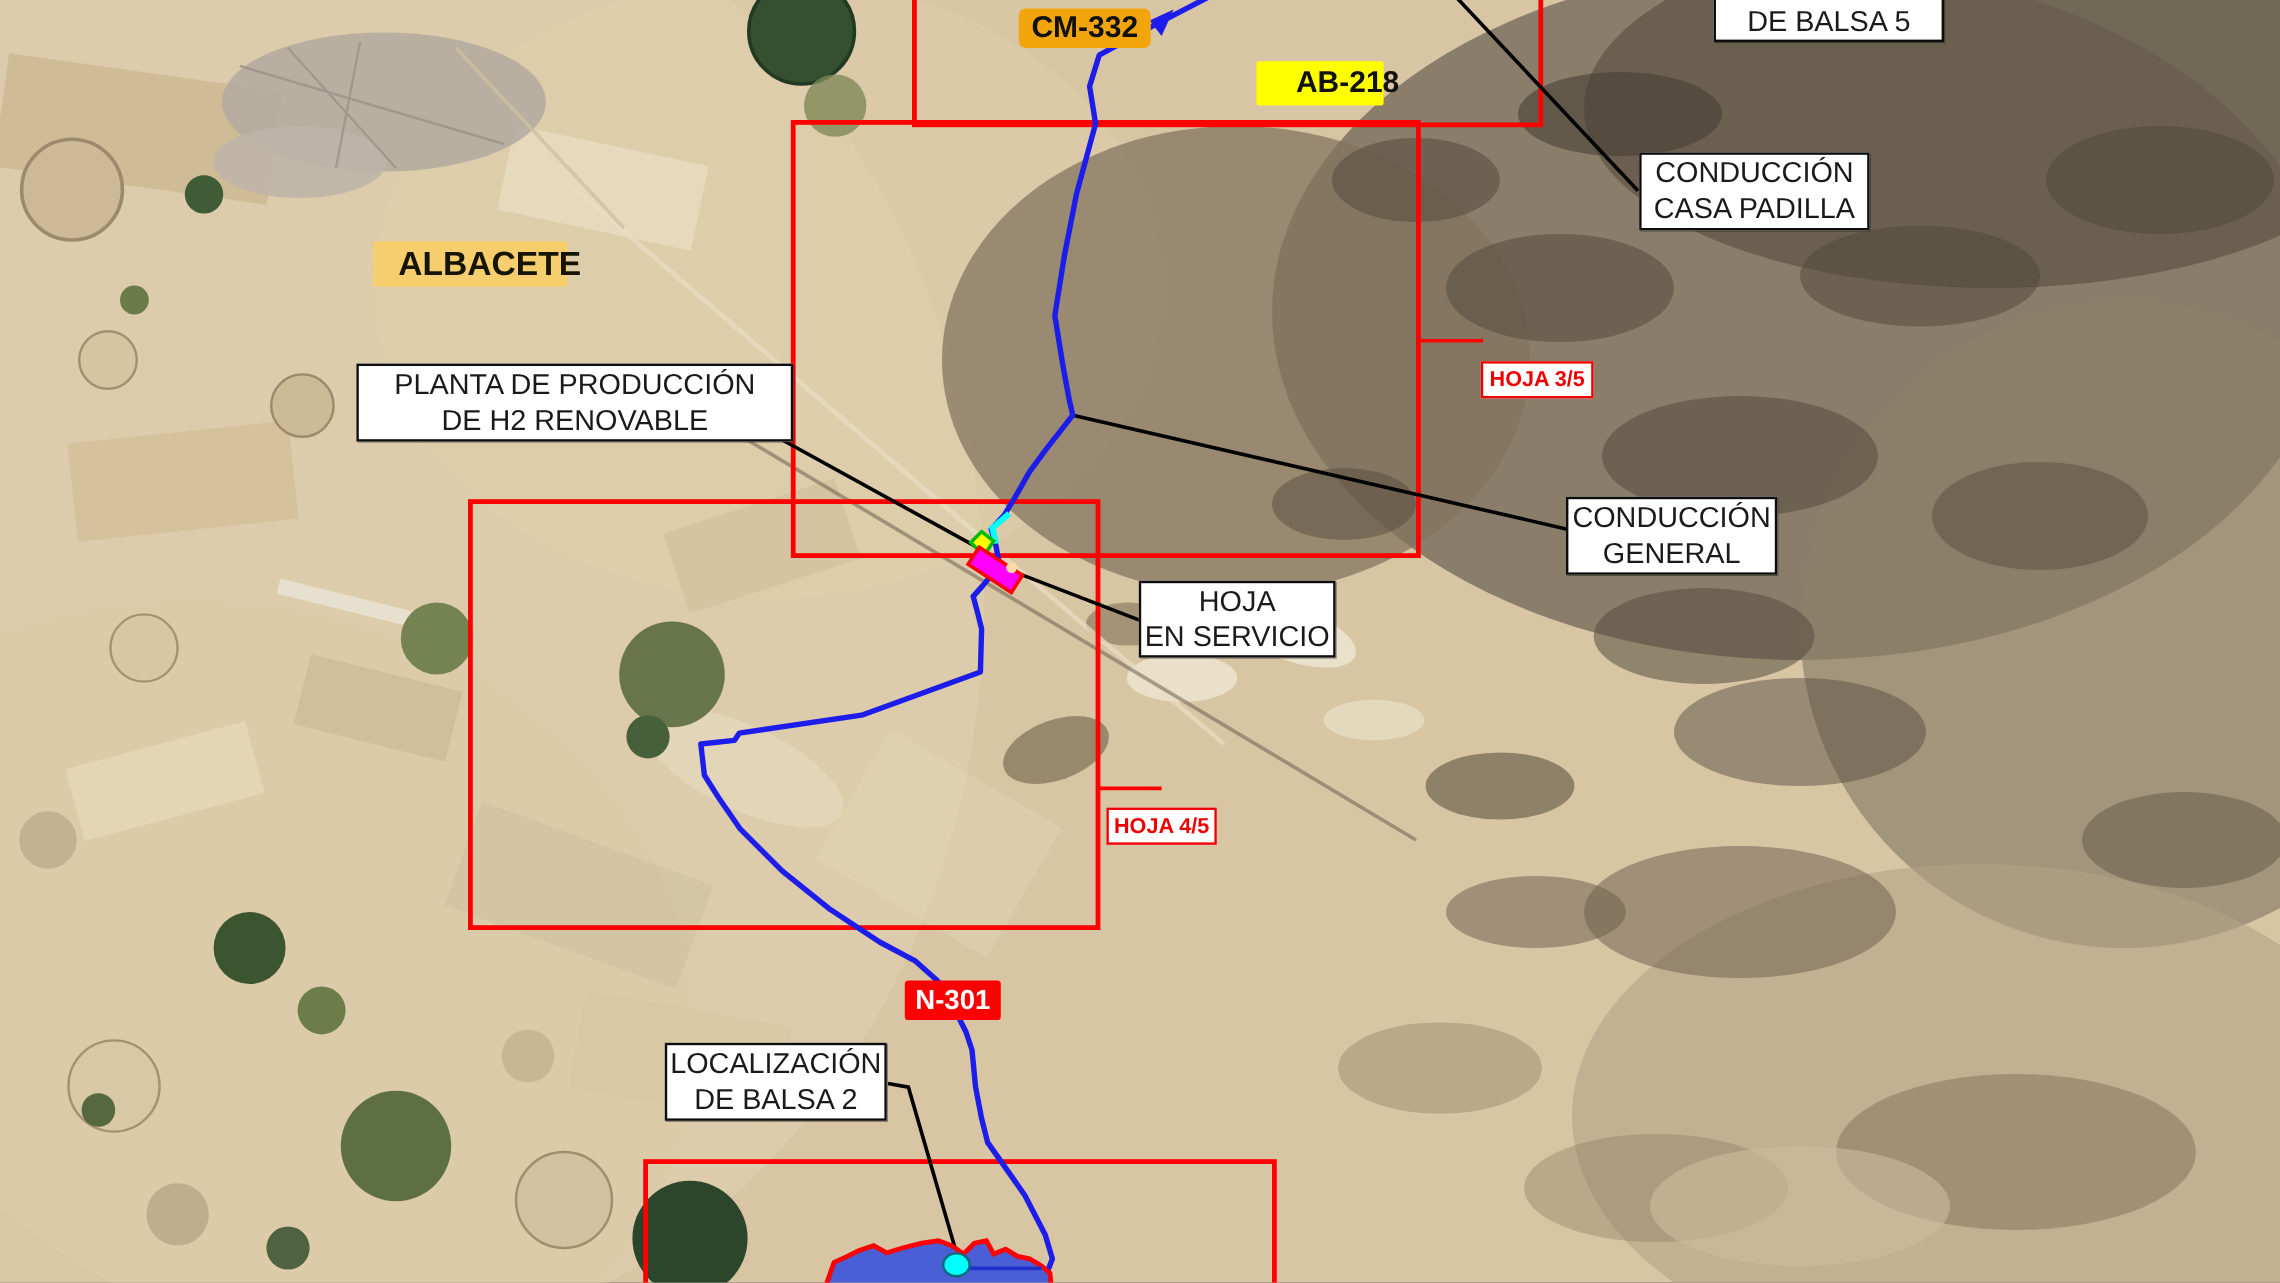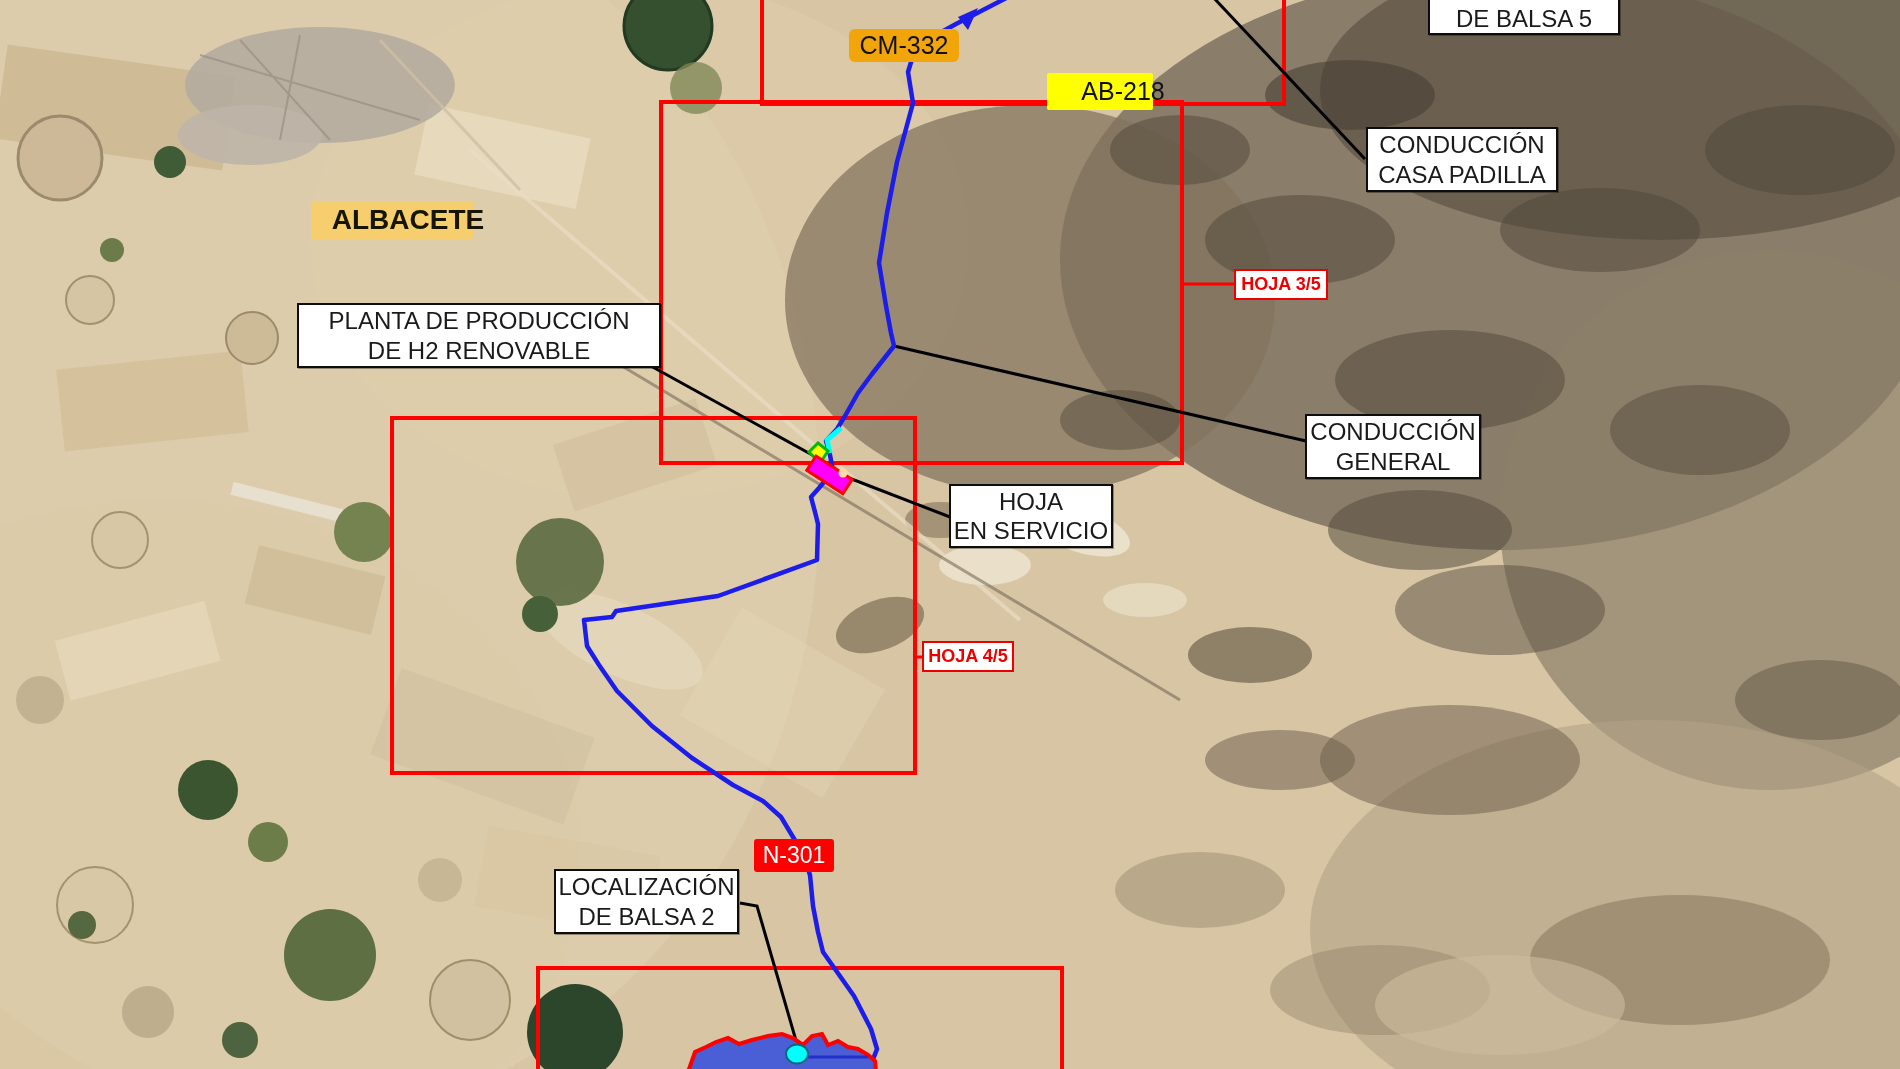--- a/index.html
+++ b/index.html
@@ -7,22 +7,22 @@
     position:relative;width:1900px;height:1069px;overflow:hidden;
     background:#d8c5a4;
     font-family:"Liberation Sans", sans-serif;
   }
   .stage svg{position:absolute;left:0;top:0;display:block;}
   .label{position:absolute;display:flex;flex-direction:column;align-items:center;justify-content:center;
          text-align:center;box-sizing:border-box;white-space:nowrap;}
   .callout{background:#ffffff;border:2px solid #0d0d0d;color:#1a1a1a;
            font-size:24px;line-height:1.22;box-shadow:1px 1px 0 rgba(0,0,0,.35);}
   .sheet-tag{background:#ffffff;border:2px solid #ee0000;color:#ee0000;
-             font-weight:bold;font-size:18px;}
-  .road{font-weight:normal;color:#111;margin-top:22px;}
+             font-weight:bold;font-size:18px;margin-top:32px;}
+  .road{font-weight:bold;color:#111;}
   .road.cm{background:#f2a50a;border-radius:6px;font-size:25px;}
   .road.ab{background:#ffff00;border-radius:2px;font-size:25px;padding-left:46px;}
   .road.n{background:#fe0000;color:#ffffff;border-radius:3px;font-size:23px;}
   .city{background:#f6ce6d;color:#151500;font-weight:bold;font-size:28px;border-radius:2px;}
 </style>
 </head>
 <body>
 
 <div class="stage">
 

